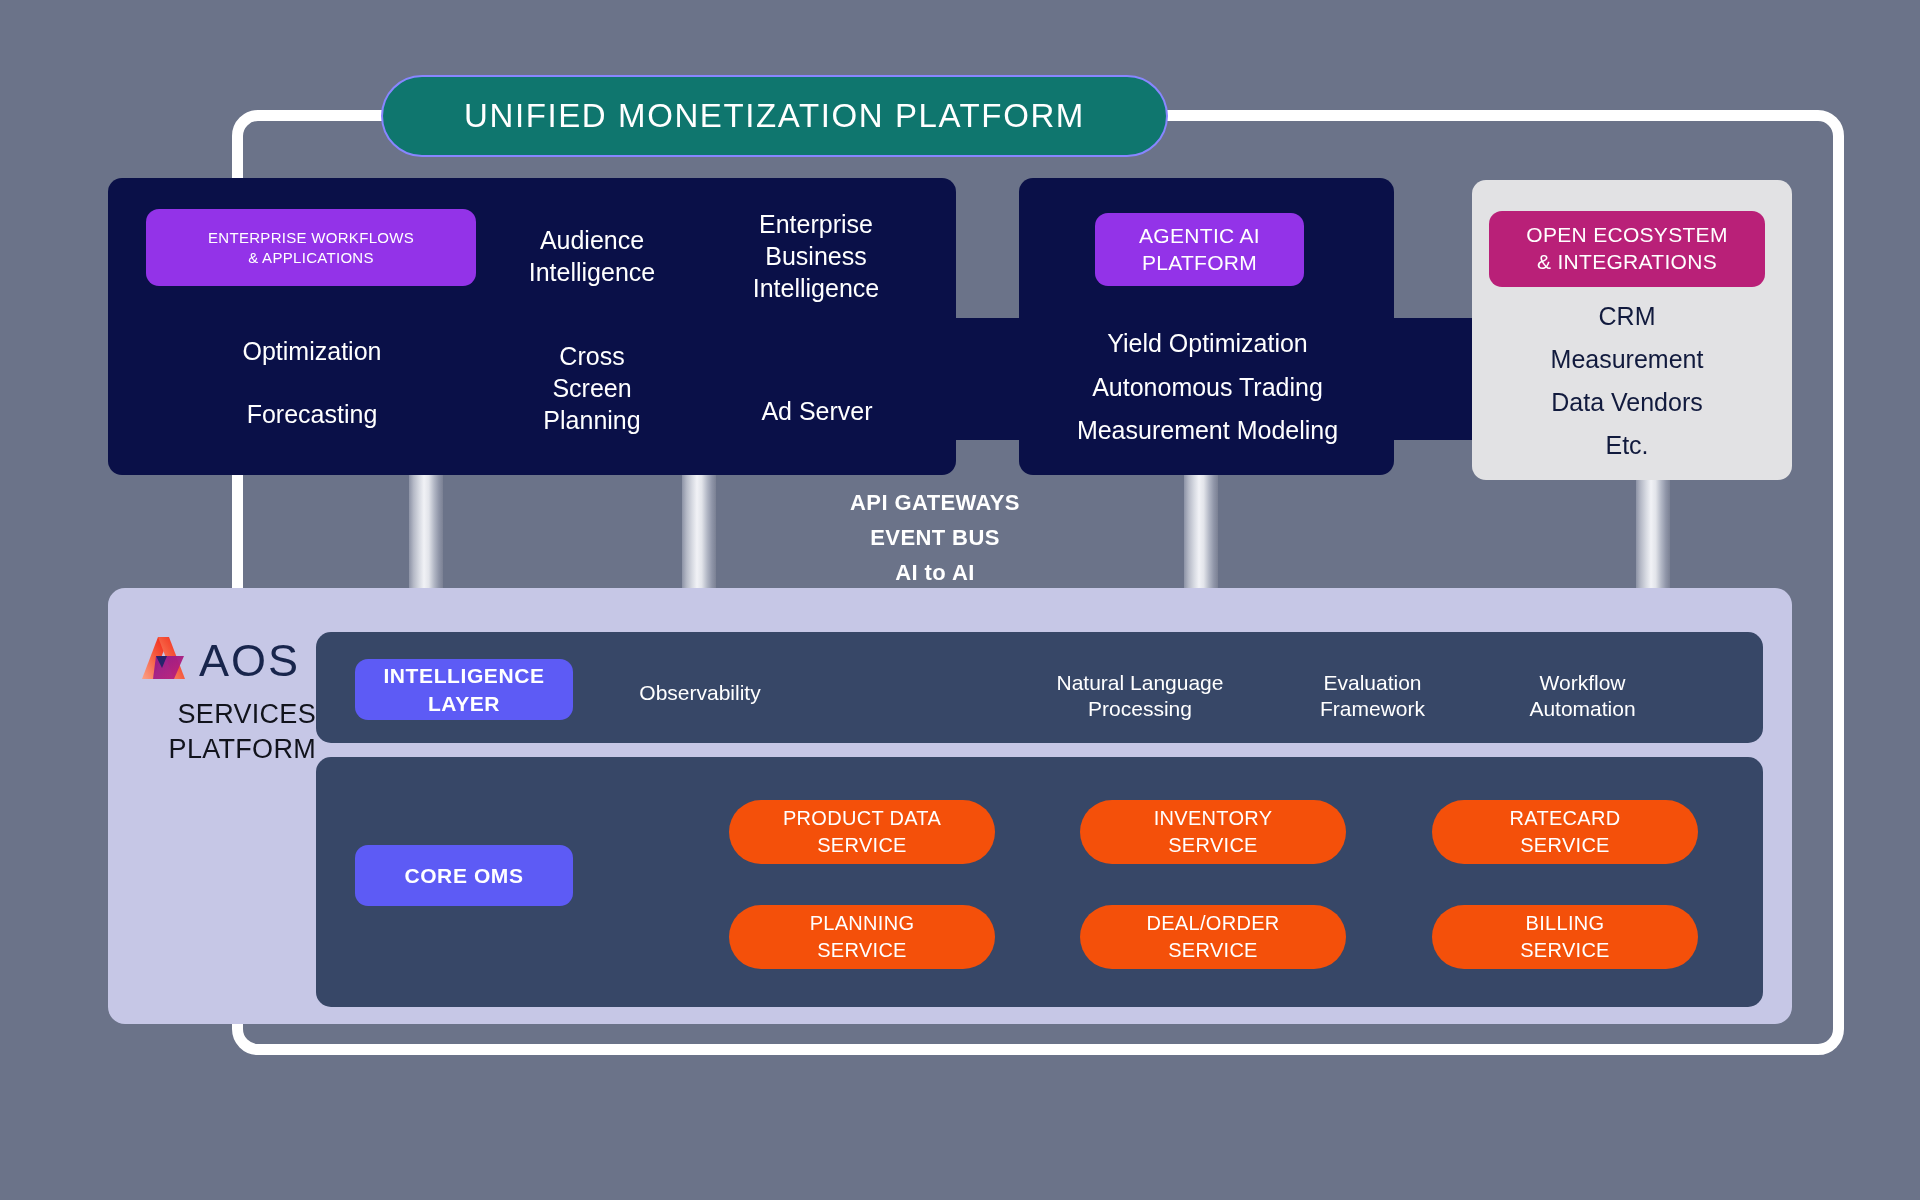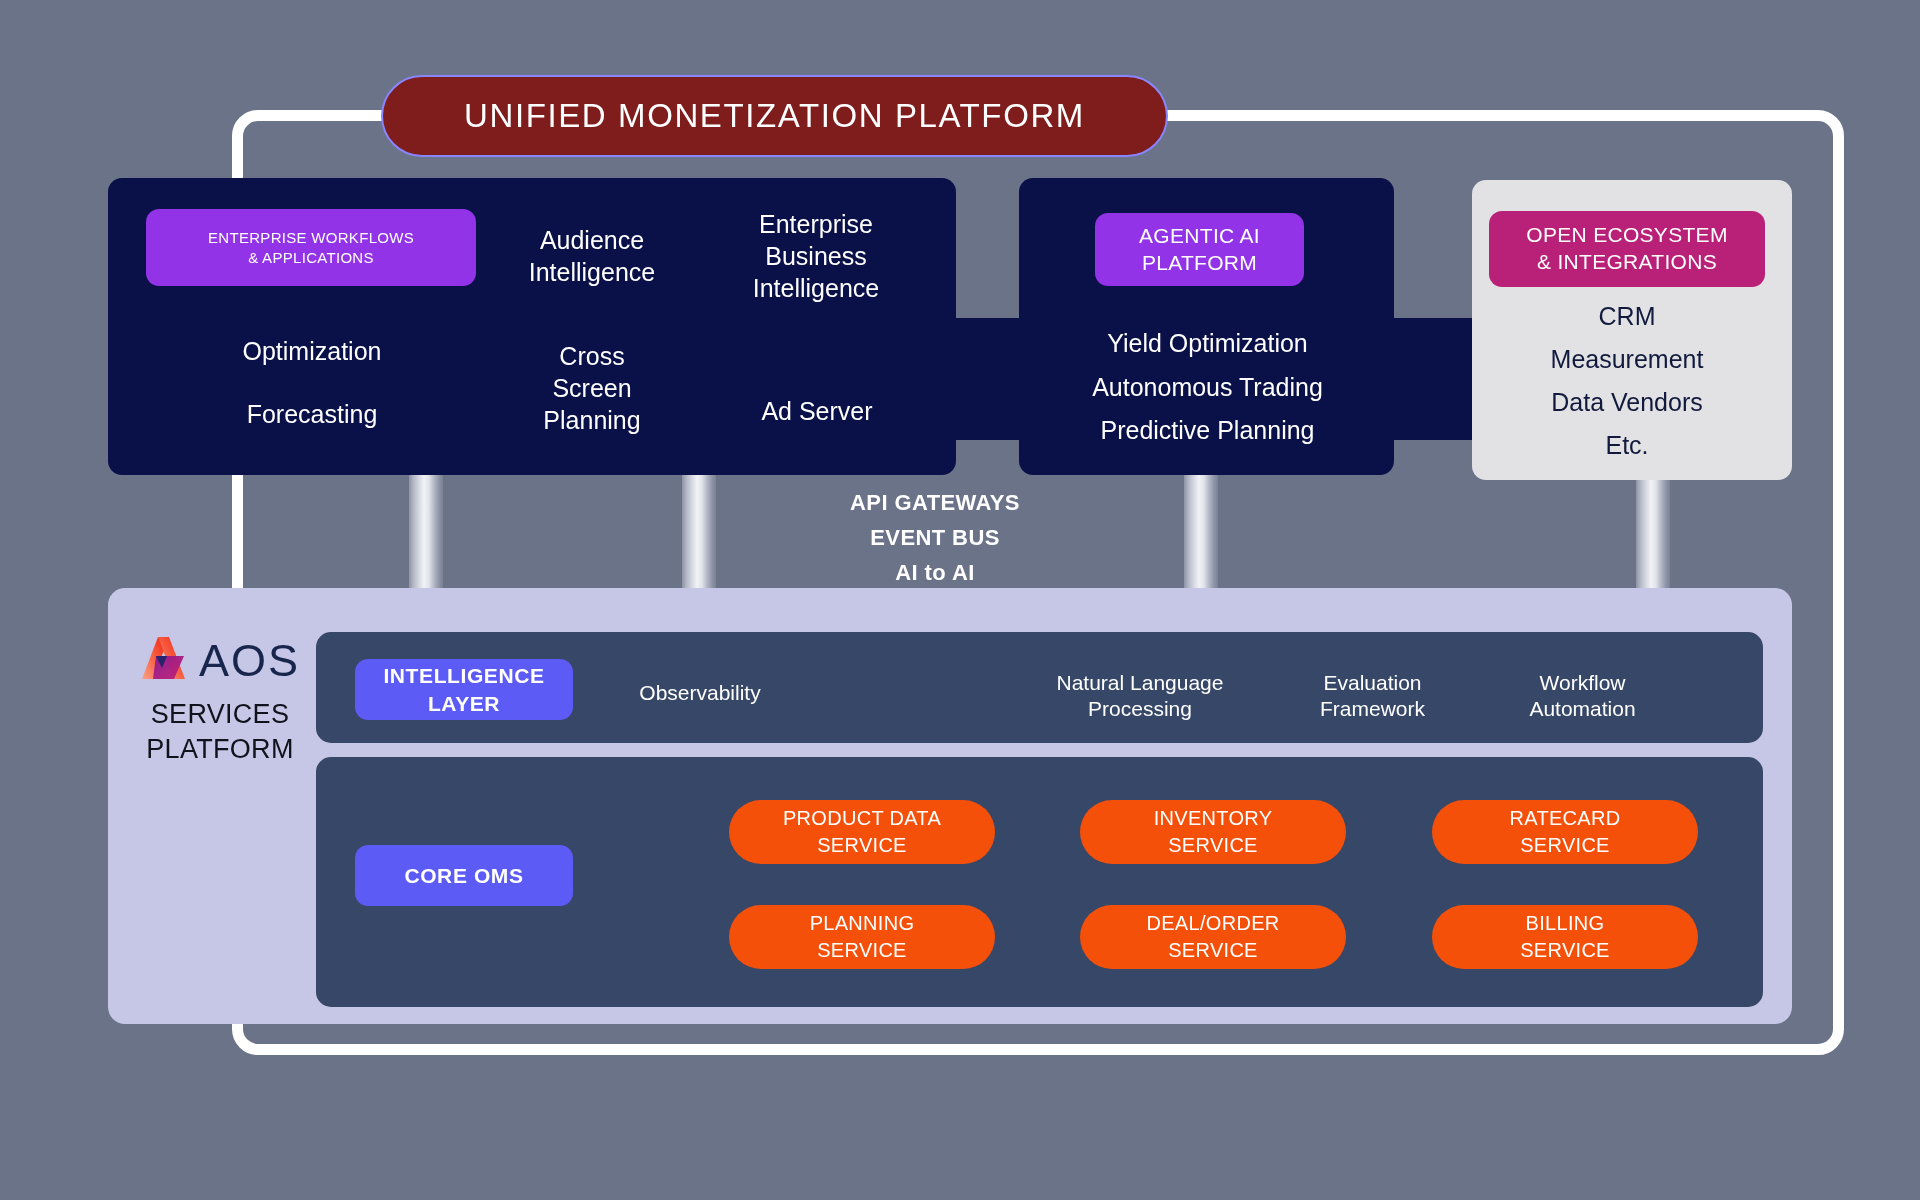--- a/index.html
+++ b/index.html
@@ -21,21 +21,21 @@
     border-radius:26px;
     background:transparent;
     z-index:1;
   }
 
   
   .title-pill{
     position:absolute;
     left:381px; top:75px;
     width:787px; height:82px;
-    background:#7f1d1d;
+    background:#0f766e;
     border-radius:41px;
     display:flex; align-items:center; justify-content:center;
     color:#ffffff;
     font-size:33px;
     letter-spacing:1.6px;
     z-index:6;
     border:2px solid #8886ff;
   }
 
   
@@ -255,21 +255,21 @@
 Intelligence</div>
   <div class="ptext" id="t-optim">Optimization</div>
   <div class="ptext" id="t-forecast">Forecasting</div>
   <div class="ptext" id="t-cross">Cross
 Screen
 Planning</div>
   <div class="ptext" id="t-adserver">Ad Server</div>
 
   <div class="ptext" id="t-yield">Yield Optimization</div>
   <div class="ptext" id="t-autonomous">Autonomous Trading</div>
-  <div class="ptext" id="t-predict">Predictive Planning</div>
+  <div class="ptext" id="t-predict">Measurement Modeling</div>
 
   <div class="ptext dark" id="t-crm">CRM</div>
   <div class="ptext dark" id="t-measure">Measurement</div>
   <div class="ptext dark" id="t-vendors">Data Vendors</div>
   <div class="ptext dark" id="t-etc">Etc.</div>
 
   <div class="pipe" id="pipe-1"></div>
   <div class="pipe" id="pipe-2"></div>
   <div class="pipe" id="pipe-3"></div>
   <div class="pipe" id="pipe-4"></div>
@@ -296,21 +296,21 @@
             </linearGradient>
           </defs>
           <polygon points="13,47 2,47 18,5 29,5" fill="url(#gRed)"></polygon>
           <polygon points="18,5 29,5 45,47 34,47" fill="url(#gRed)"></polygon>
           <polygon points="16,24 44,24 34,47 13,47" fill="url(#gMag)" opacity="0.96"></polygon>
           <polygon points="16,24 27,24 22,36" fill="#27246b"></polygon>
         </svg>
       </span>
       <span id="logo-word">AOS</span>
     </div>
-    <div id="logo-sub" style="white-space:pre-line;">SERVICES
+    <div id="logo-sub" style="white-space:pre-line;text-align:right;">SERVICES
 PLATFORM</div>
   </div>
 
   <div class="dark-row" id="row-intel"></div>
   <div class="tag" id="tag-intel" style="white-space:pre-line;">INTELLIGENCE
 LAYER</div>
 
   <div class="irow-item" id="i-obs">Observability</div>
   <div class="irow-item" id="i-nlp">Natural Language
 Processing</div>

